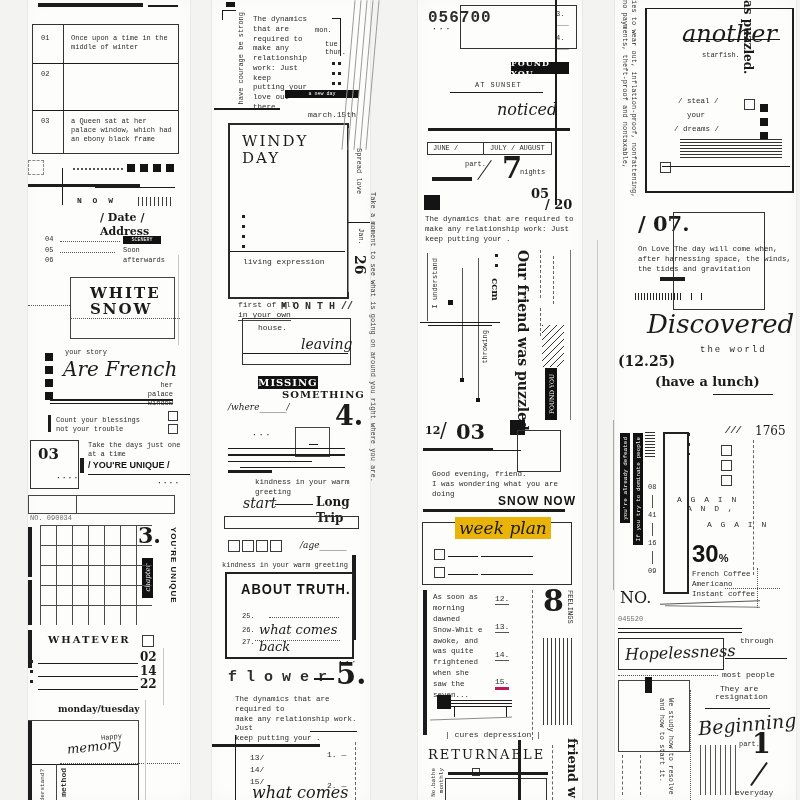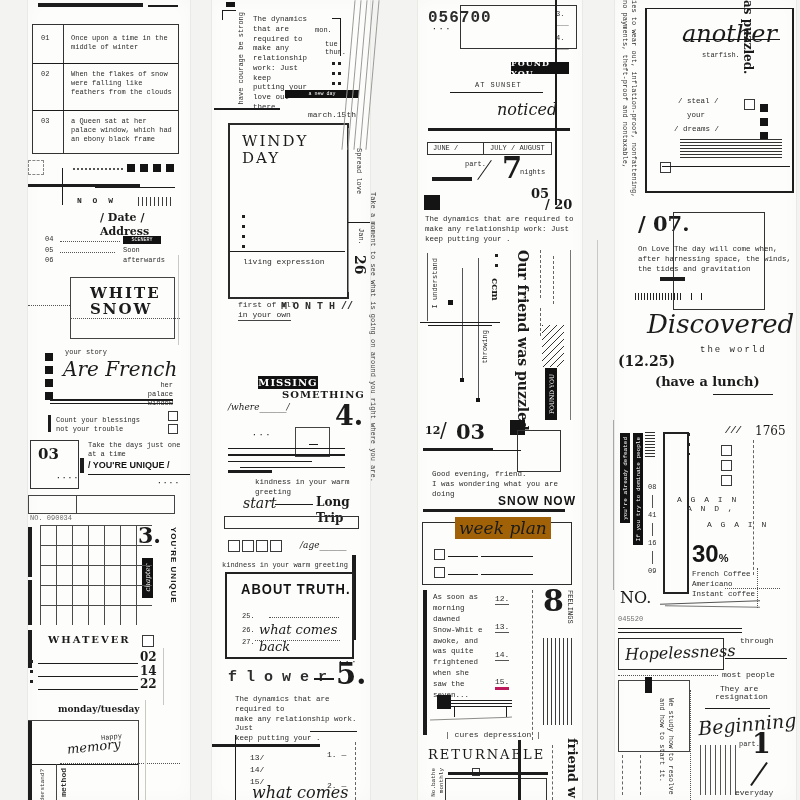--- a/index.html
+++ b/index.html
@@ -43,21 +43,20 @@
 
     <div class="ln" style="left:10px;top:3px;width:105px;height:4px"></div>
     <div class="ln" style="left:120px;top:5px;width:30px;height:2px"></div>
 
     <div class="box" style="left:4px;top:24px;width:145px;height:128px;border-color:#333">
       <div style="position:absolute;left:30px;top:0;width:1px;height:128px;background:#333"></div>
       <div class="t m7" style="left:8px;top:9px">01</div>
       <div class="t m7" style="left:38px;top:9px;width:102px">Once upon a time in the middle of winter</div>
       <div class="ln" style="left:0;top:38px;width:145px;height:1px"></div>
       <div class="t m7" style="left:8px;top:45px">02</div>
-      <div class="t m7" style="left:38px;top:45px;width:102px">When the flakes of snow were falling like feathers from the clouds</div>
       <div class="ln" style="left:0;top:85px;width:145px;height:1px"></div>
       <div class="t m7" style="left:8px;top:92px">03</div>
       <div class="t m7" style="left:38px;top:92px;width:102px">a Queen sat at her palace window, which had an ebony black frame</div>
     </div>
     <div class="box" style="left:0px;top:160px;width:14px;height:13px;border-style:dashed;border-color:#888"></div>
     <div class="dotl" style="left:45px;top:168px;width:50px"></div>
     <div class="sq" style="left:99px;top:164px;width:8px;height:8px"></div>
     <div class="sq" style="left:112px;top:164px;width:8px;height:8px"></div>
     <div class="sq" style="left:125px;top:164px;width:8px;height:8px"></div>
     <div class="sq" style="left:138px;top:164px;width:8px;height:8px"></div>
@@ -181,20 +180,25 @@
 
     <div class="gln" style="left:136px;top:128px;width:1px;height:164px;background:#8e8e8a"></div>
     <div class="t m7 vert" style="left:142px;top:148px">Spread love</div>
     <div class="ln" style="left:136px;top:222px;width:22px;height:1px"></div>
     <div class="t m7 vert" style="left:144px;top:228px">Jan.</div>
     <div class="t srf b vert" style="left:139px;top:255px;font-size:14px">26</div>
 
     <div class="t" style="left:26px;top:300px">first of all</div>
     <div class="t b" style="left:69px;top:300px;font-size:10px">M O N T H //</div>
     <div class="t" style="left:26px;top:310px;border-bottom:1px solid #444">in your own</div>
+    <div class="box" style="left:30px;top:318px;width:107px;height:45px;border-color:#333">
+      <div class="t" style="left:15px;top:4px">house.</div>
+      <div class="t srf it" style="left:58px;top:16px;font-size:14px">leaving</div>
+      <div class="ln" style="left:0;top:34px;width:105px;height:1px"></div>
+    </div>
 
     <div class="bar" style="left:46px;top:376px;width:60px;height:13px;font-size:10px;font-family:'DejaVu Serif',serif;font-weight:bold;letter-spacing:1px">MISSING</div>
     <div class="t srf b" style="left:70px;top:388px;font-size:10px;letter-spacing:1px">SOMETHING</div>
     <div class="t srf it" style="left:16px;top:402px;font-size:9px">/where______/</div>
     <div class="t srf b" style="left:123px;top:398px;font-size:27px">4.</div>
     <div class="box" style="left:83px;top:427px;width:33px;height:28px;border-color:#444">
       <div class="ln" style="left:13px;top:16px;width:9px;height:1px"></div>
     </div>
     <div class="t b" style="left:40px;top:430px;letter-spacing:2px">···</div>
     <div class="ln" style="left:16px;top:448px;width:117px;height:1px"></div>
@@ -311,21 +315,21 @@
     <div class="sq" style="left:92px;top:420px;width:15px;height:15px"></div>
     <div class="box" style="left:99px;top:430px;width:42px;height:40px;border-color:#333"></div>
     <div class="ln" style="left:5px;top:448px;width:70px;height:3px"></div>
     <div class="ln" style="left:75px;top:450px;width:28px;height:1px"></div>
     <div class="t m75" style="left:14px;top:470px">Good evening, friend.
 I was wondering what you are doing</div>
     <div class="t sans b" style="left:80px;top:494px;font-size:12px;letter-spacing:1px">SNOW NOW</div>
     <div class="ln" style="left:5px;top:509px;width:142px;height:3px"></div>
 
     <div class="box" style="left:4px;top:522px;width:148px;height:61px;border-color:#2e2e2e">
-      <div class="t srf it" style="left:32px;top:-6px;font-size:17px;background:#a16207;padding:0 4px">week plan</div>
+      <div class="t srf it" style="left:32px;top:-6px;font-size:17px;background:#eab308;padding:0 4px">week plan</div>
       <div class="cb" style="left:11px;top:26px;width:9px;height:9px"></div>
       <div class="ln" style="left:25px;top:33px;width:30px;height:1px"></div>
       <div class="ln" style="left:58px;top:33px;width:52px;height:1px"></div>
       <div class="cb" style="left:11px;top:44px;width:9px;height:9px"></div>
       <div class="ln" style="left:25px;top:51px;width:30px;height:1px"></div>
       <div class="ln" style="left:58px;top:51px;width:52px;height:1px"></div>
     </div>
 
     <div class="ln" style="left:5px;top:590px;width:4px;height:145px"></div>
     <div class="t m75" style="left:15px;top:592px;width:52px;line-height:1.45">As soon as morning dawned Snow-Whit e awoke, and was quite frightened when she saw the seven...</div>

